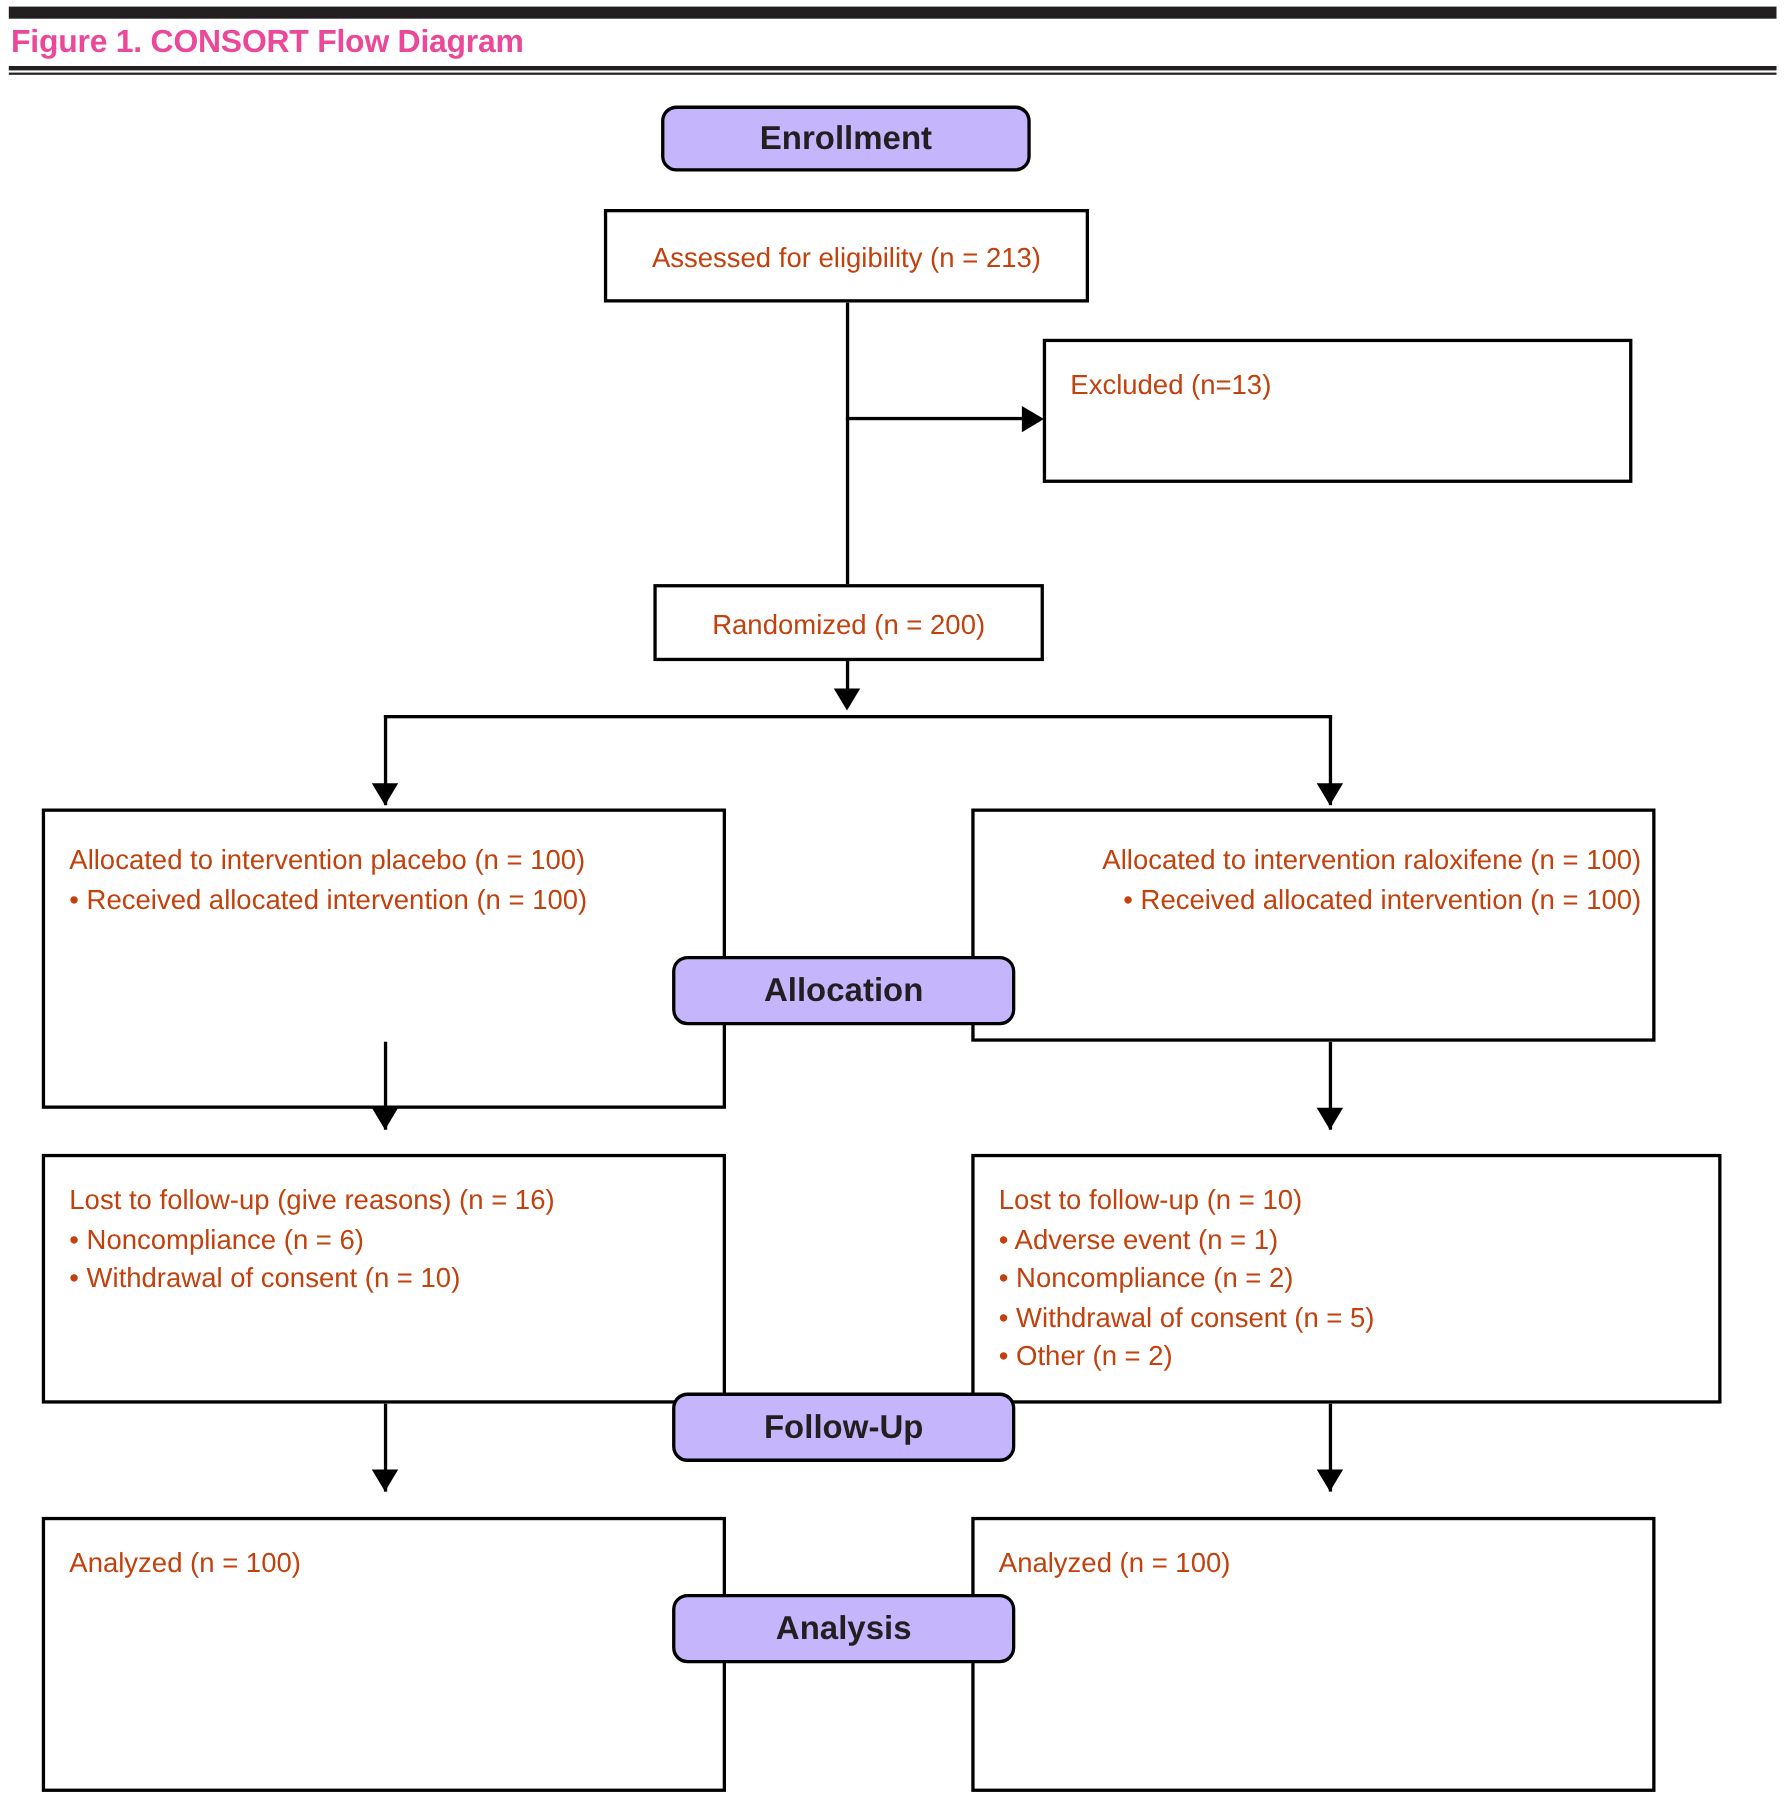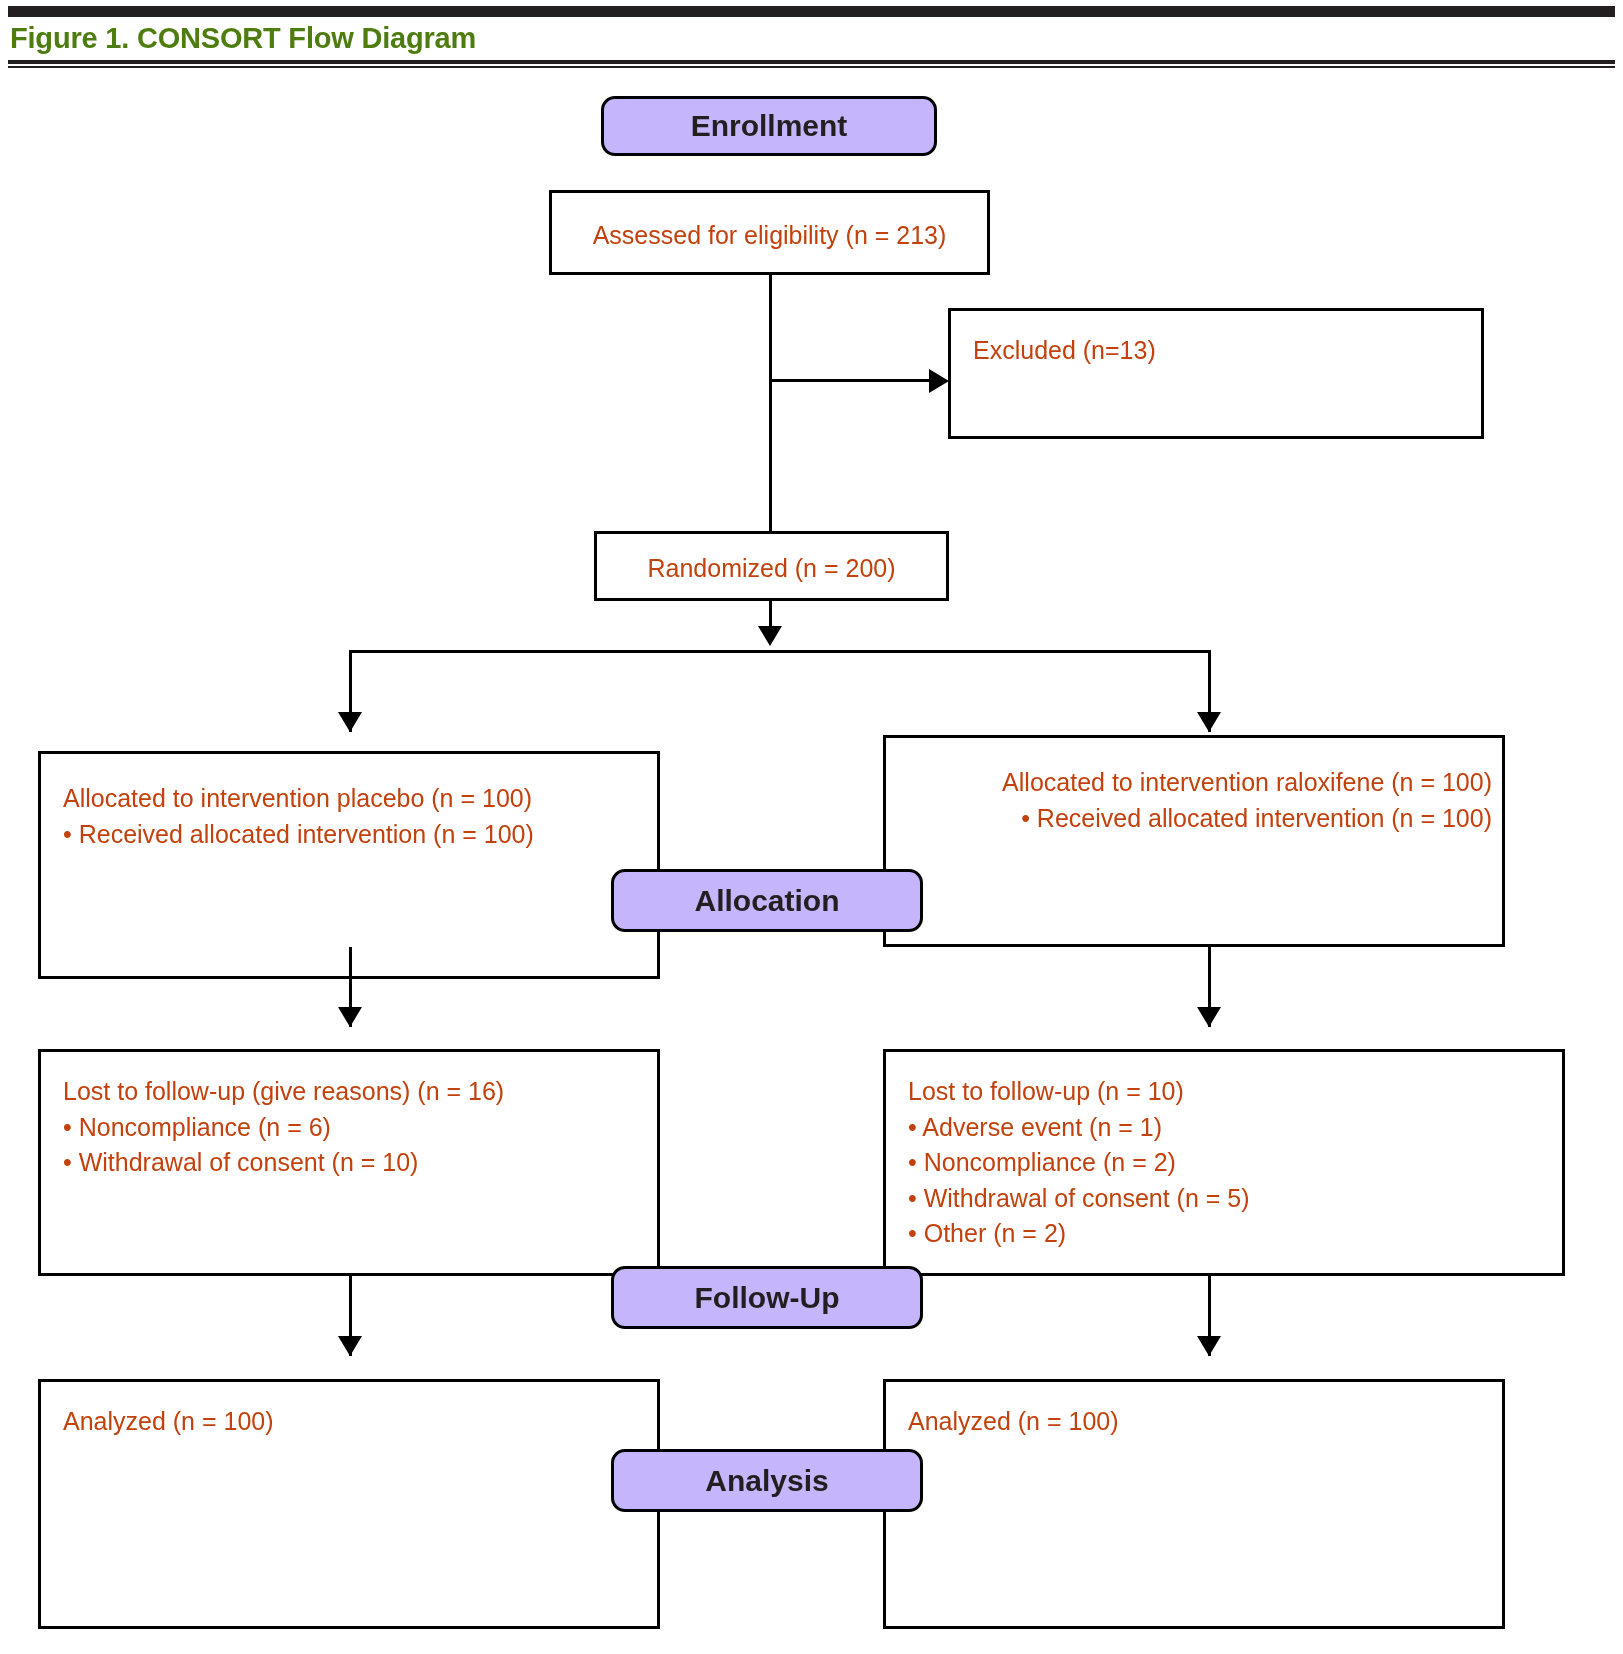--- a/index.html
+++ b/index.html
@@ -30,21 +30,21 @@
     background: #231f20;
   }
   .fig-title {
     position: absolute;
     left: 10px;
     top: 22px;
     font-size: 29px;
     font-weight: bold;
     letter-spacing: -0.2px;
     white-space: nowrap;
-    color: #4d7c0f;
+    color: #ec4899;
   }
   .rule-under-1 {
     position: absolute;
     left: 8px;
     top: 60px;
     width: 1607px;
     height: 4px;
     background: #231f20;
   }
   .rule-under-2 {
@@ -165,21 +165,21 @@
   </div>
 
   <div class="vline" style="left:769px; top:601px; height:40px;"></div>
   <div class="arrow-down" style="left:758px; top:626px;"></div>
   <div class="hline" style="left:349px; top:650px; width:862px;"></div>
   <div class="vline" style="left:349px; top:650px; height:82px;"></div>
   <div class="arrow-down" style="left:338px; top:712px;"></div>
   <div class="vline" style="left:1208px; top:650px; height:82px;"></div>
   <div class="arrow-down" style="left:1197px; top:712px;"></div>
 
-  <div class="box" style="left:38px; top:735px; width:622px; height:228px;margin-top:16px;">
+  <div class="box" style="left:38px; top:735px; width:622px; height:273px;">
     <div class="txt" style="top:27px;">
       <div class="line">Allocated to intervention placebo (n = 100)</div>
       <div class="line">• Received allocated intervention (n = 100)</div>
     </div>
   </div>
 
   <div class="box" style="left:883px; top:735px; width:622px; height:212px;">
     <div class="txt" style="top:27px;text-align:right;">
       <div class="line">Allocated to intervention raloxifene (n = 100)</div>
       <div class="line">• Received allocated intervention (n = 100)</div>

